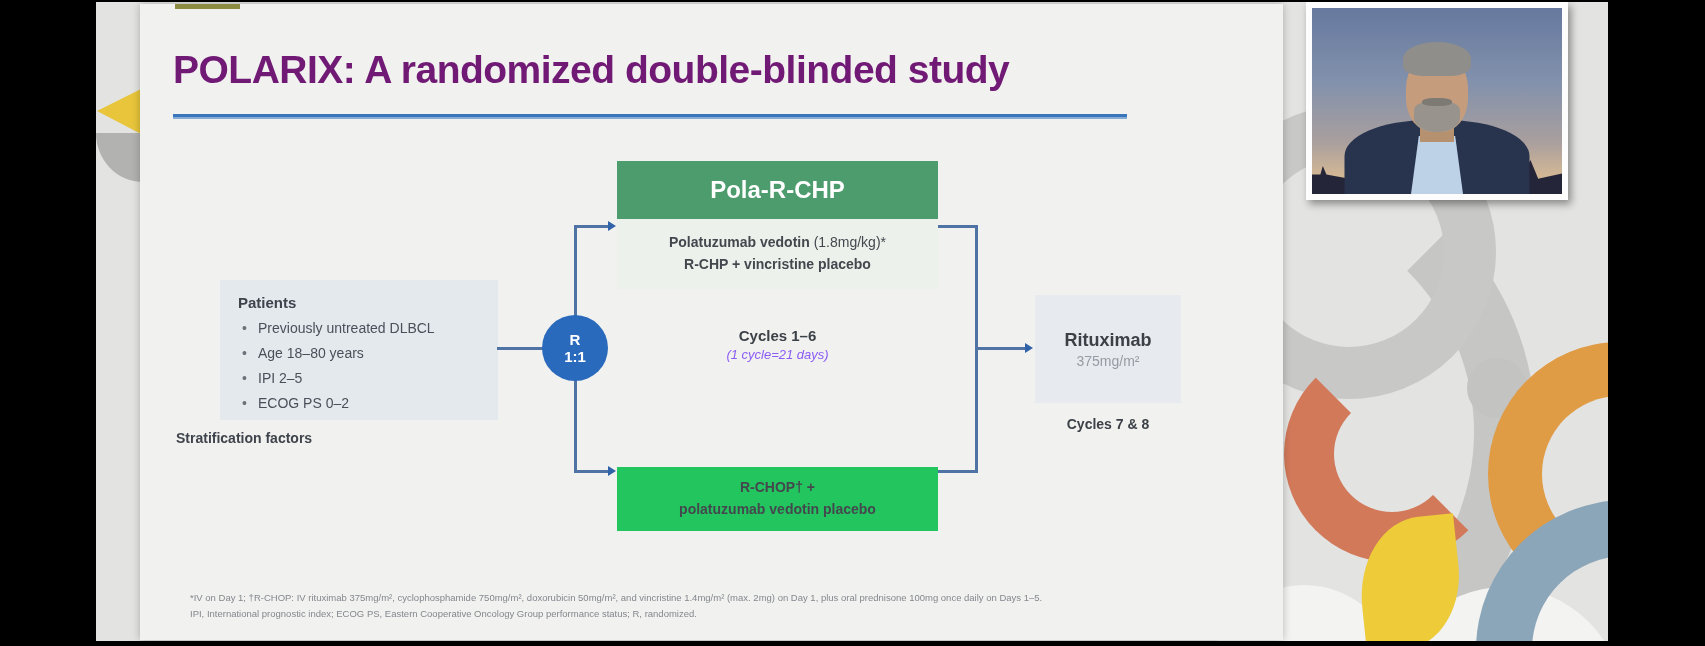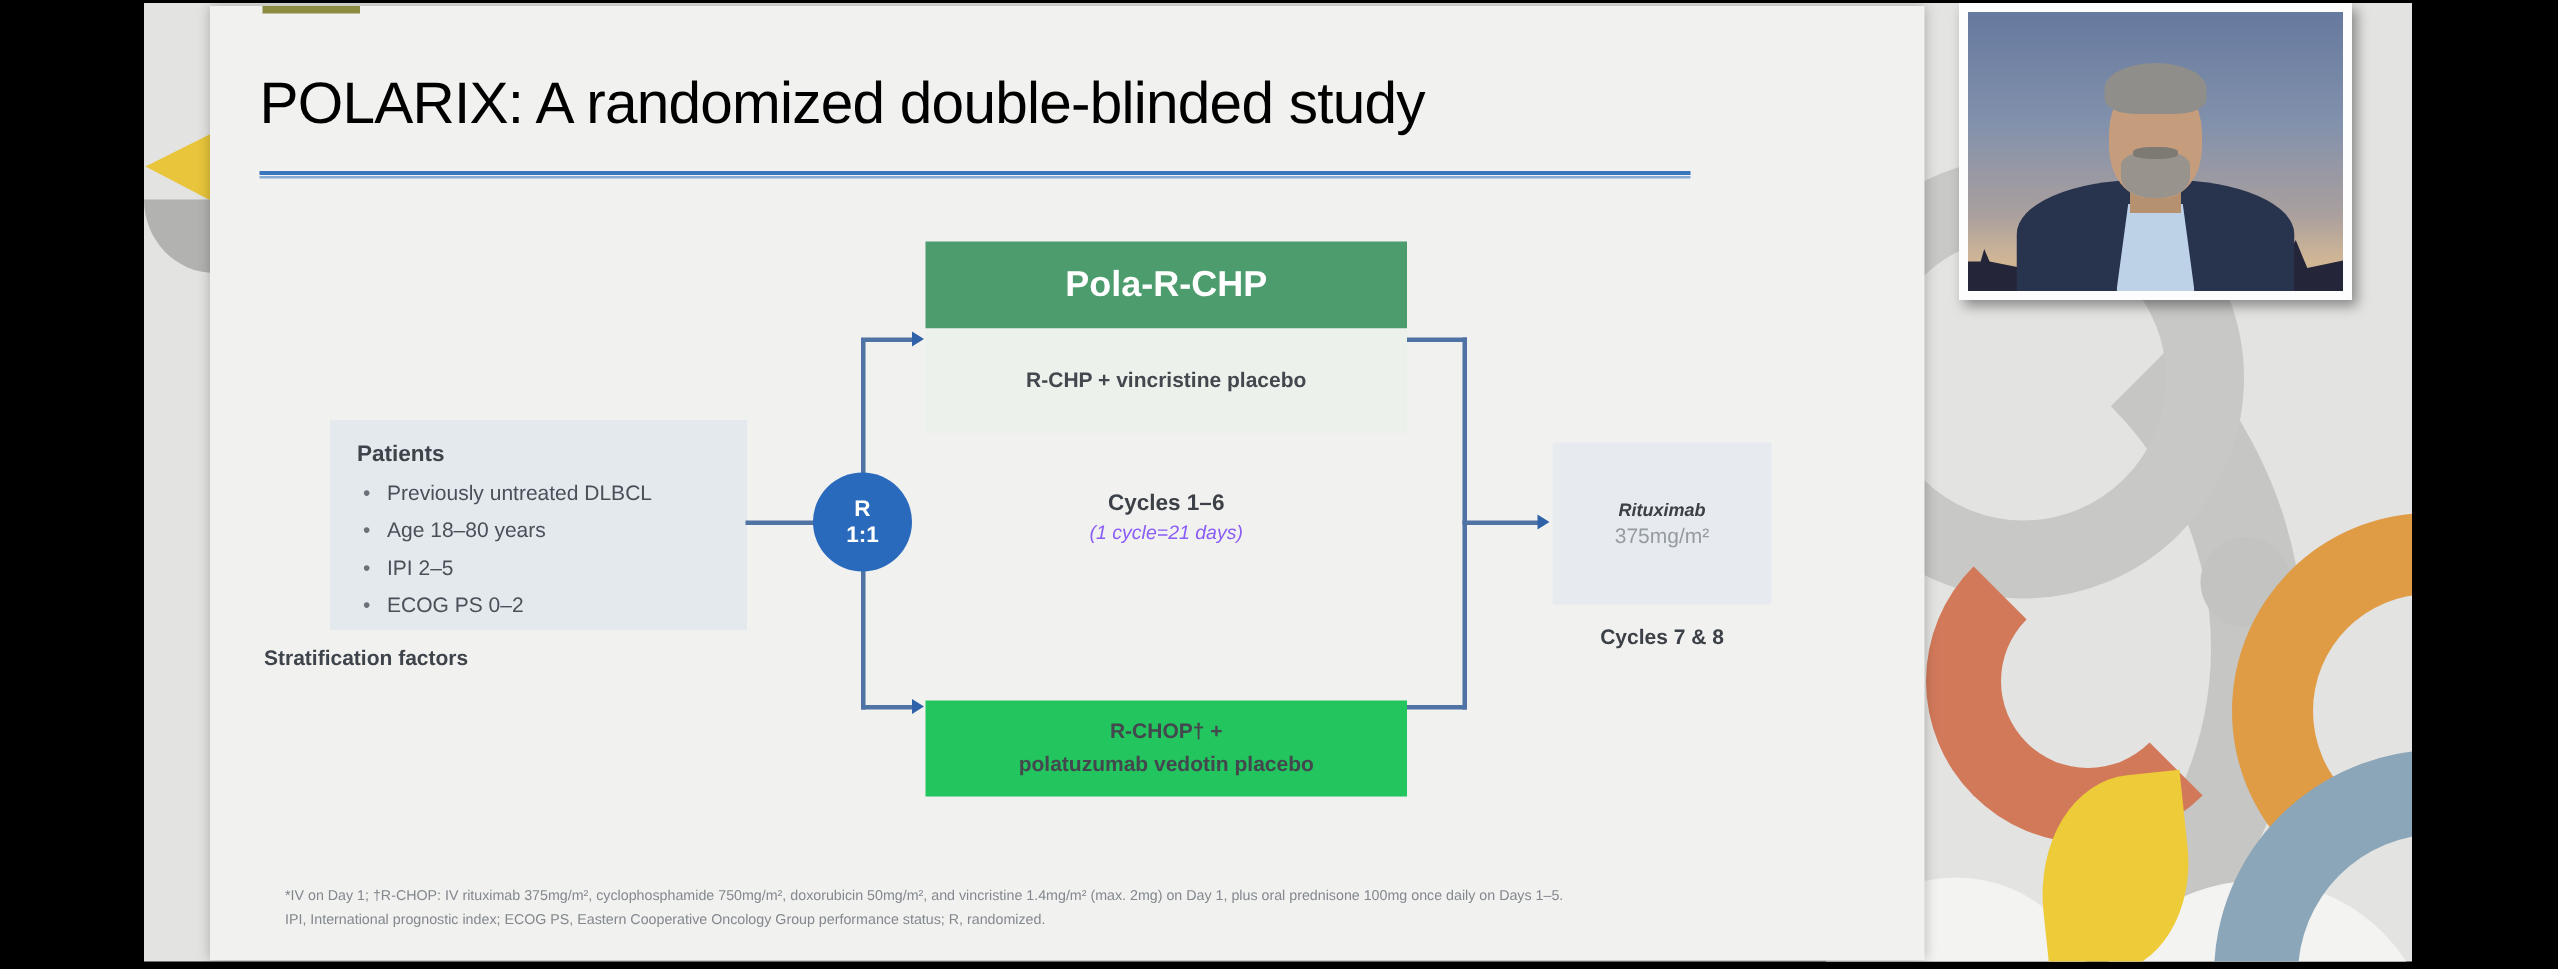--- a/index.html
+++ b/index.html
@@ -34,22 +34,22 @@
   .ring-e { left:1380px; top:498px; width:300px; height:300px; border:56px solid transparent;
       border-top-color:#8ca6b9; border-left-color:#8ca6b9; }
   .petal-f { position:absolute; left:1264px; top:516px; width:100px; height:130px;
       background:#eecb39; border-radius:65% 0 60% 0; transform:rotate(-6deg); }
 
   
   #slide { position:absolute; left:140px; top:4px; width:1143px; height:636px;
            background:#f1f1ef; overflow:hidden; box-shadow:0 0 8px rgba(0,0,0,.25); }
   .slide-topbar { position:absolute; left:35px; top:0; width:65px; height:5px; background:#8c8c42; }
 
-  .title { position:absolute; left:33px; top:44px; font-size:39px; font-weight:normal;
-           color:#000000; letter-spacing:-0.5px; }
+  .title { position:absolute; left:33px; top:44px; font-size:39px; font-weight:bold;
+           color:#701a75; letter-spacing:-0.5px; }
   .title-underline { position:absolute; left:33px; top:110px; width:954px; height:5px;
            background:linear-gradient(#3a76bb 0 55%, #f1f1ef 55% 65%, #86abd4 65% 100%); }
 
   
   .patients-box { position:absolute; left:80px; top:276px; width:278px; height:140px;
                   background:#e4e9ee; padding:14px 10px 0 18px; }
   .patients-box h3 { font-size:15px; color:#3e444b; margin-bottom:6px; }
   ul.bullets { list-style:none; }
   ul.bullets li { position:relative; padding-left:20px; color:#4a5059; }
   ul.bullets li::before { content:"•"; position:absolute; left:4px; color:#6b7178; }
@@ -79,21 +79,21 @@
   .arm-sub .b { font-weight:bold; }
 
   .cycles-mid { position:absolute; left:477px; top:323px; width:321px; text-align:center; }
   .cycles-mid .c1 { font-size:15px; font-weight:bold; color:#3c4147; }
   .cycles-mid .c2 { font-size:13px; font-style:italic; color:#8b5cf6; margin-top:3px; }
 
   
   .ritux-box { position:absolute; left:895px; top:291px; width:146px; height:108px;
                background:#e7ebef; display:flex; flex-direction:column; align-items:center;
                justify-content:center; text-align:center; }
-  .ritux-box .name { font-size:12px; font-weight:bold; color:#3c4147;font-style:italic; }
+  .ritux-box .name { font-size:18px; font-weight:bold; color:#3c4147; }
   .ritux-box .dose { font-size:14px; color:#959ba3; margin-top:2px; }
   .cycles78 { position:absolute; left:895px; top:412px; width:146px; text-align:center;
               font-size:14px; font-weight:bold; color:#3c4147; }
 
   
   .hline, .vline { position:absolute; background:#4e73a4; }
   .hline { height:3px; } .vline { width:3px; }
   .arrow-r { position:absolute; width:0; height:0;
              border-top:5px solid transparent; border-bottom:5px solid transparent;
              border-left:8px solid #2f62a8; }
@@ -178,20 +178,21 @@
     <div class="hline" style="left:835px; top:343px; width:52px;"></div>
     <div class="arrow-r" style="left:885px; top:339px;"></div>
 
     <div class="r-circle">
       <span>R</span>
       <span>1:1</span>
     </div>
 
     <div class="arm-header green">Pola-R-CHP</div>
     <div class="arm-sub green">
+      <div><span class="b">Polatuzumab vedotin</span><span> (1.8mg/kg)*</span></div>
       <div class="b">R-CHP + vincristine placebo</div>
     </div>
 
     <div class="cycles-mid">
       <div class="c1">Cycles 1–6</div>
       <div class="c2">(1 cycle=21 days)</div>
     </div>
 
     <div class="arm-sub blue">
       <div class="b">R-CHOP† +</div>

